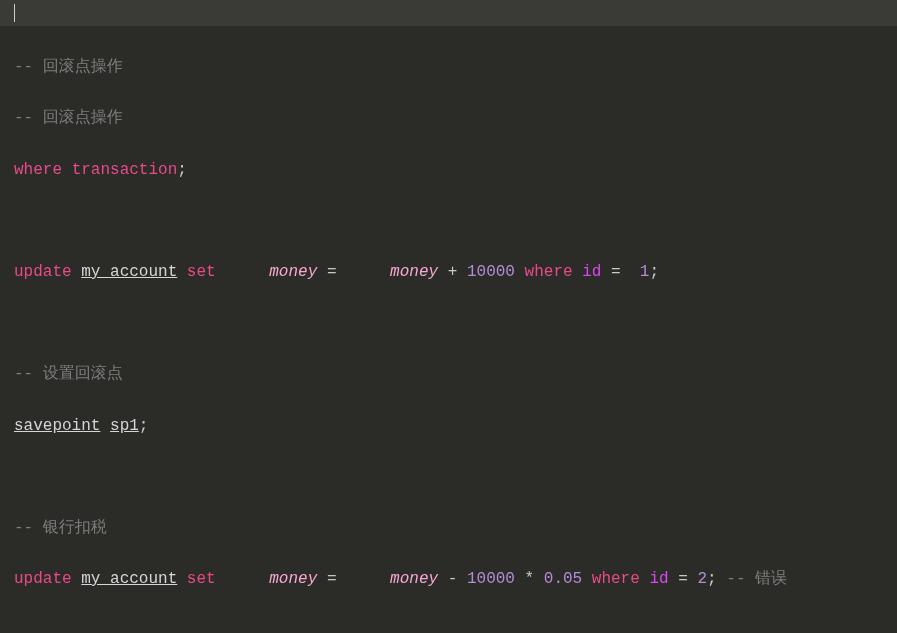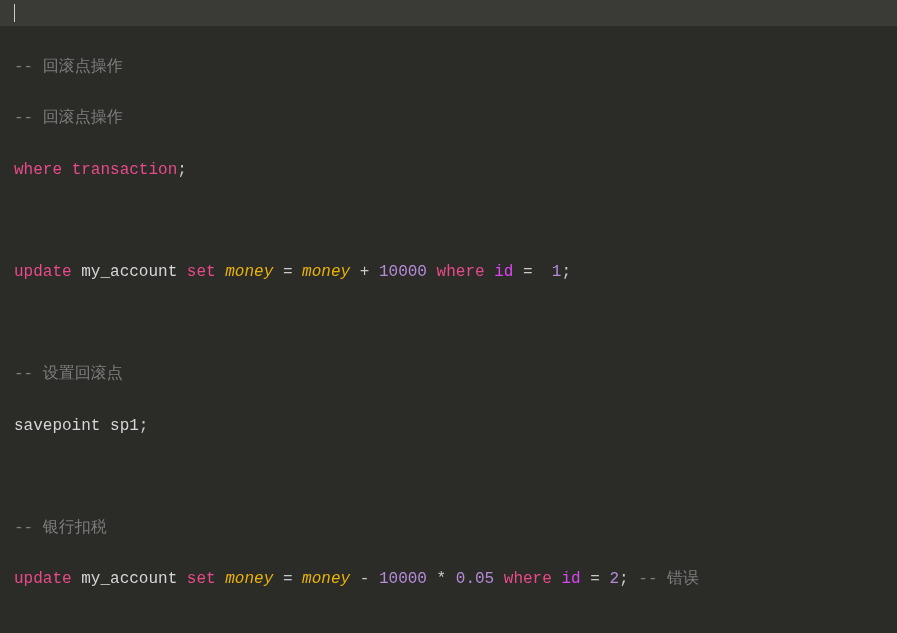--- a/index.html
+++ b/index.html
@@ -44,22 +44,22 @@
     position: relative;
     z-index: 1;
   }
   .line {
     height: 25.6px;
     line-height: 25.6px;
   }
   .comment { color: #7d7d7d; text-align: right; }
   .keyword-pink { color: #e84a8a; }
   .keyword-cyan { color: #d946ef; }
-  .identifier { color: #d6d6d6; }
-  .column-italic { color: #eab308; font-style: italic; }
+  .identifier { color: #d6d6d6; text-decoration: underline; }
+  .column-italic { color: #f9a8d4; font-style: italic; margin-left: 44px; }
   .number { color: #b58bd9; font-family: Liberation Mono, monospace; }
   .punct { color: #c8c8c8; }
 </style>
 </head>
 <body>
 
 <div class="highlight-line"></div>
 <div class="cursor"></div>
 
 <div class="editor">

